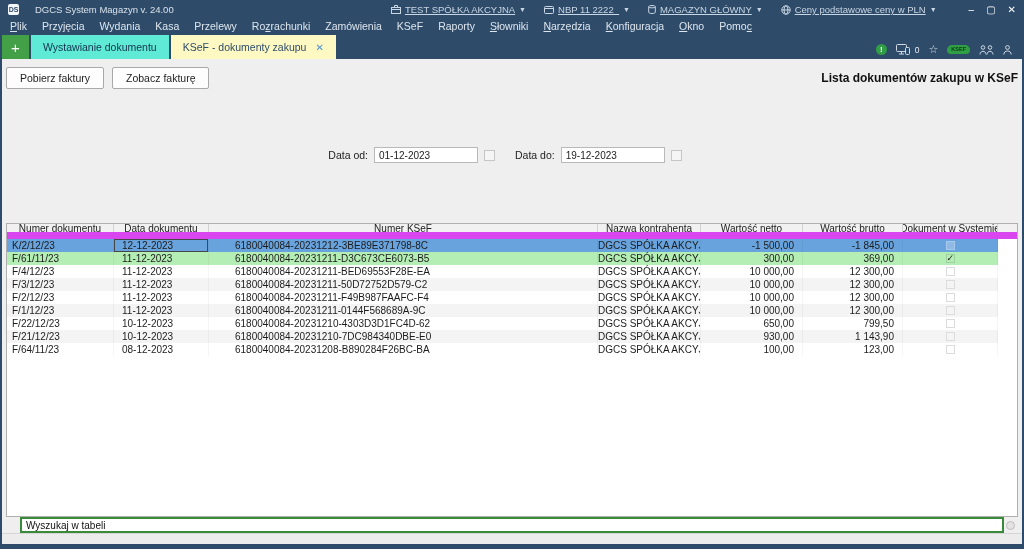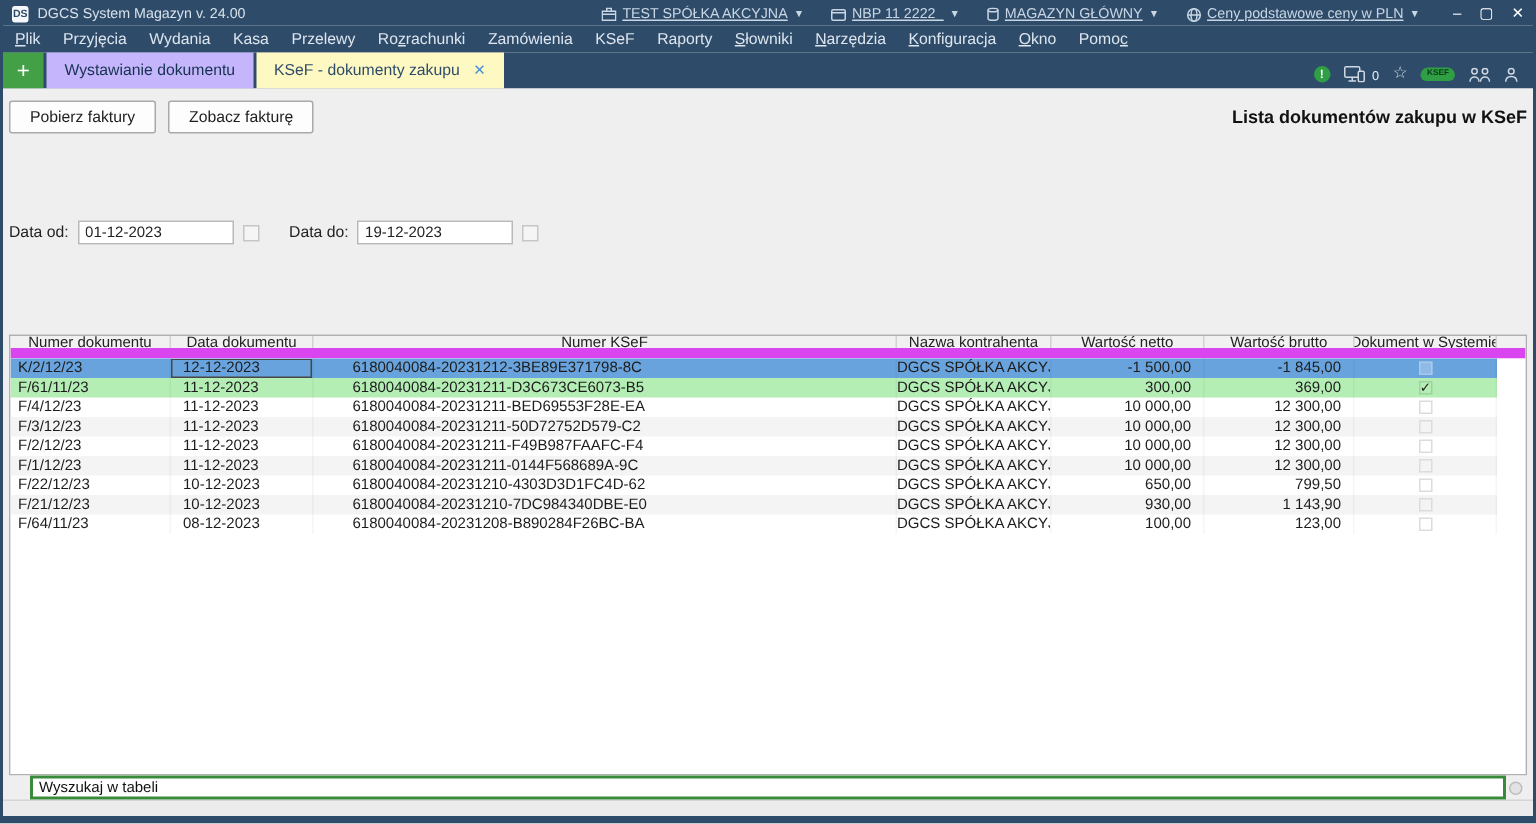--- a/index.html
+++ b/index.html
@@ -2,55 +2,55 @@
 <html lang="pl"><head>
 <meta charset="utf-8">
 <style>
   * { margin:0; padding:0; box-sizing:border-box; }
   html,body { width:1024px; height:549px; font-family:"Liberation Sans", sans-serif; }
   .window{
     width:1024px;height:549px;display:flex;flex-direction:column;
     border:2px solid #2e4c6a;border-bottom-width:5px;background:#efefef;overflow:hidden;
   }
   
-  .titlebar{height:15px;background:#2e4c6a;display:flex;align-items:center;padding:0 6px;gap:6px;flex:0 0 auto;}
+  .titlebar{height:15px;background:#2e4c6a;display:flex;align-items:center;padding:0 6px;gap:16px;flex:0 0 auto;}
   .app-logo{width:11px;height:11px;background:#f5f8fb;border-radius:2px;color:#2e4c6a;font-size:7px;font-weight:bold;
     display:flex;align-items:center;justify-content:center;flex:0 0 auto;}
   .app-title{color:#d8e1ea;font-size:9.5px;white-space:nowrap;}
   .title-links{margin-left:auto;display:flex;align-items:center;gap:18px;}
   .tlink{display:flex;align-items:center;gap:4px;color:#c9d6e4;font-size:9.5px;white-space:nowrap;cursor:default;}
   .tlink .lbl{text-decoration:underline;}
   .tlink svg{display:block;}
   .caret{font-size:7px;color:#c9d6e4;}
   .win-controls{display:flex;align-items:center;gap:12px;margin-left:16px;color:#fff;font-size:10px;}
   .win-controls span{cursor:default;line-height:10px;}
   
   .menubar{height:18px;background:#2e4c6a;display:flex;align-items:center;gap:15px;padding:0 8px;flex:0 0 auto;}
   .menu-item{color:#dde5ee;font-size:10.5px;white-space:nowrap;cursor:default;}
   .menu-item u{text-underline-offset:1px;}
   
   .tabbar{height:24px;background:#2e4c6a;display:flex;align-items:flex-end;flex:0 0 auto;}
   .tab-add{width:27px;height:24px;background:#43a047;color:#fff;font-size:15px;display:flex;align-items:center;justify-content:center;flex:0 0 auto;}
   .tab{height:24px;display:flex;align-items:center;padding:0 12px;font-size:10.5px;margin-left:2px;white-space:nowrap;}
-  .tab.inactive{background:#c4b5fd;color:#16324f;}
+  .tab.inactive{background:#5eead4;color:#16324f;}
   .tab.active{background:#fef9c3;color:#2e4c6a;gap:9px;}
   .tab-close{color:#4a90d9;font-size:10px;}
   .tab-icons{margin-left:auto;display:flex;align-items:center;gap:9px;padding:0 10px 4px 0;}
   .notif-dot{width:11px;height:11px;border-radius:50%;background:#2f9e44;color:#fff;font-size:8px;font-weight:bold;
     display:flex;align-items:center;justify-content:center;}
   .icon-glyph{color:#cfd8e3;font-size:11px;line-height:11px;}
   .devices-count{color:#e8eef5;font-size:8.5px;margin-left:-4px;}
   .ksef-cloud{background:#2f9e44;color:#083d14;font-size:5.5px;font-weight:bold;padding:2px 4px;border-radius:5px 5px 4px 4px;line-height:5px;}
   
   .content{flex:1 1 auto;display:flex;flex-direction:column;background:#efefef;padding:0 4px;overflow:hidden;gap:48px;}
   .toolbar-row{margin-top:8px;display:flex;align-items:center;gap:8px;flex:0 0 auto;}
   .btn{background:#fdfdfd;border:1px solid #a9a9a9;border-radius:2px;font-size:10.5px;color:#1e1e1e;
     padding:4px 13px;font-family:inherit;cursor:default;}
   .page-heading{margin-left:auto;font-weight:bold;font-size:12px;color:#111;}
-  .date-row{margin-top:10px;display:flex;align-items:center;gap:6px;flex:0 0 auto;}
+  .date-row{margin-top:10px;display:flex;align-items:center;gap:6px;flex:0 0 auto;justify-content:center;}
   .date-label{font-size:10.5px;color:#222;}
   .date-input{width:104px;height:16px;border:1px solid #b9b9b9;background:#fff;font-size:10px;color:#222;
     padding:0 4px;font-family:inherit;}
   .mini-check{width:11px;height:11px;border:1px solid #c6c6c6;background:#f5f5f5;margin-right:14px;}
   
   .table-wrap{margin-top:12px;flex:1 1 auto;border:1px solid #b0b0b0;background:#fff;display:flex;flex-direction:column;overflow:hidden;}
   .thead{display:grid;grid-template-columns:107px 95px 389px 103px 102px 100px 95px 1fr;background:#f1f1f1;
     border-bottom:7px solid #d946ef;flex:0 0 auto;height:15px;}
   .th{font-size:10px;color:#222;display:flex;align-items:center;justify-content:center;border-right:1px solid #d2d2d2;
     white-space:nowrap;overflow:hidden;}

